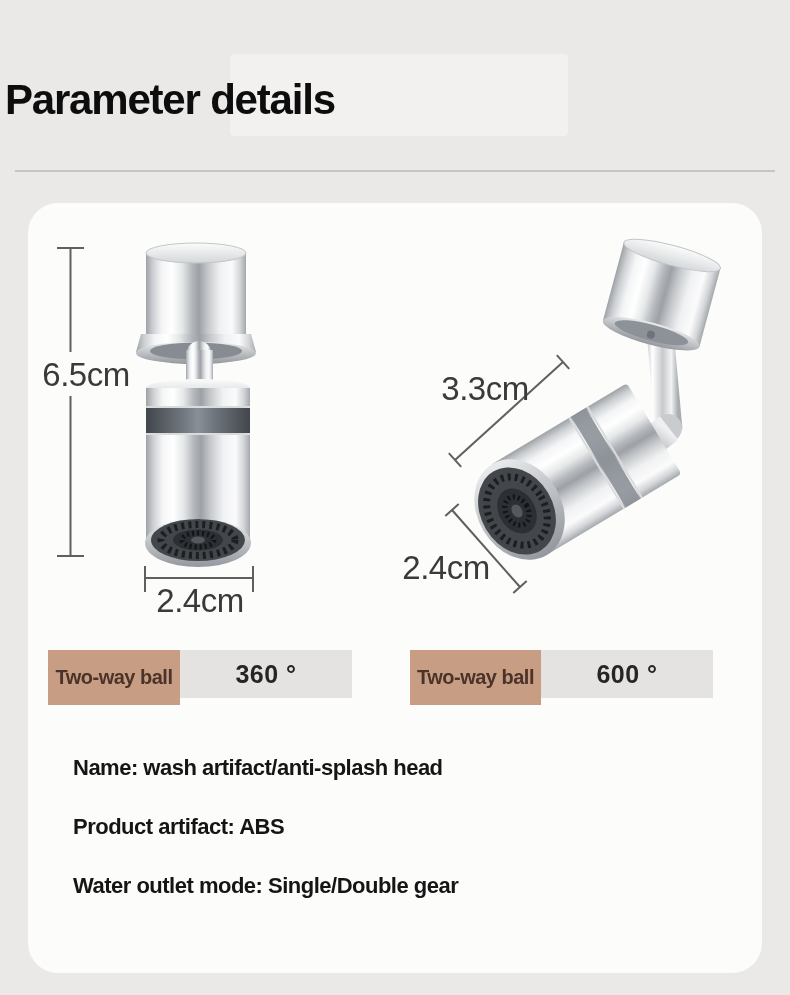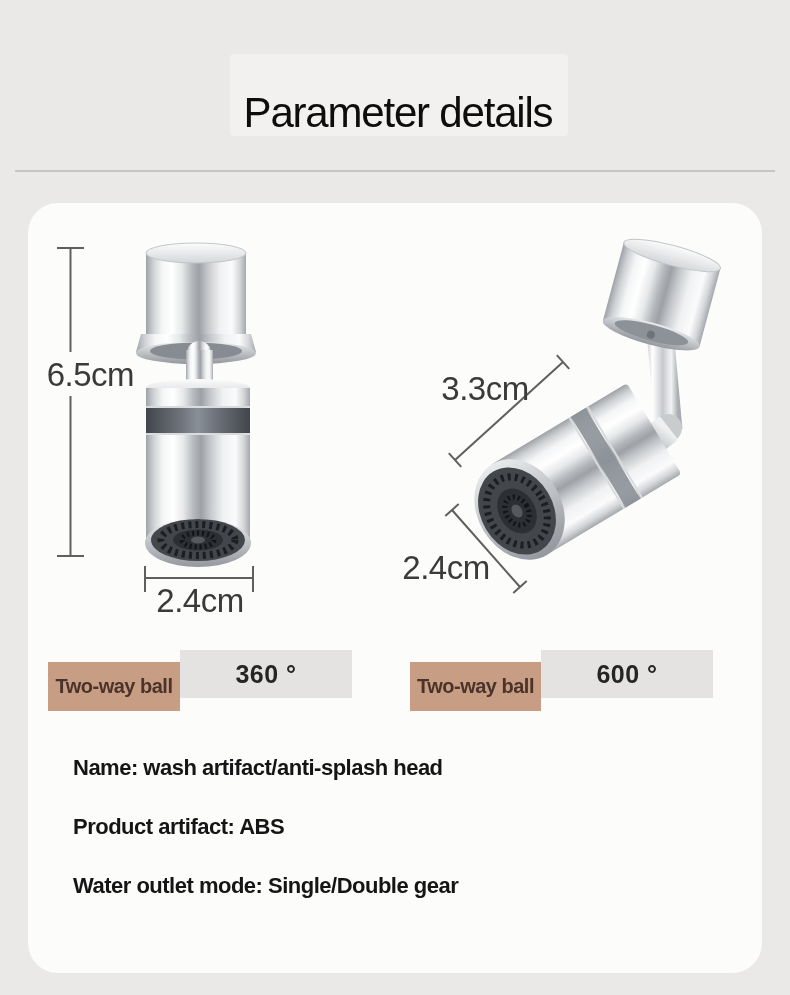--- a/index.html
+++ b/index.html
@@ -10,23 +10,23 @@
     overflow:hidden;
   }
   .page{position:relative;width:790px;height:995px;}
 
   
   .title-block{
     position:absolute;left:230px;top:54px;width:338px;height:82px;
     background:var(--title-block-bg,#f2f1ef);border-radius:4px;
   }
   .page-title{
-    position:absolute;left:0;top:72px;width:760px;margin:18px;
-    text-align:center;
-    font-size:42px;font-weight:400;letter-spacing:-1.2px;
+    position:absolute;left:0;top:72px;width:760px;margin:5px;
+    text-align:left;
+    font-size:42px;font-weight:700;letter-spacing:-1.2px;
     color:var(--title-text,#0d0d0d);line-height:46px;
   }
   .divider{
     position:absolute;left:15px;top:170px;width:760px;height:2px;
     background:var(--divider,#c6c5c4);
   }
 
   
   .card{
     position:absolute;left:28px;top:203px;width:734px;height:770px;
@@ -35,33 +35,33 @@
 
   
   .art{position:absolute;left:0;top:0;width:790px;height:995px;pointer-events:none;}
 
   
   .dim{
     position:absolute;margin:0;text-align:center;
     font-size:33px;font-weight:400;color:var(--dim-text,#3a3a3a);
     line-height:34px;letter-spacing:-0.5px;
   }
-  #dim-65{left:38px;top:358px;width:96px;text-align:right;}
+  #dim-65{left:38px;top:358px;width:96px;}
   #dim-24L{left:148px;top:584px;width:104px;}
   #dim-33{left:435px;top:372px;width:100px;}
   #dim-24R{left:396px;top:551px;width:100px;}
 
   
   .bar{position:absolute;top:650px;height:48px;display:flex;}
   #bar-left{left:48px;}
   #bar-right{left:410px;}
   .bar-tan{
-    width:132px;height:49px;display:flex;align-items:center;justify-content:center;
+    width:132px;height:55px;display:flex;align-items:center;justify-content:center;
     background:var(--tan,#c79e83);color:var(--tan-text,#4b332a);
-    font-size:20px;font-weight:700;letter-spacing:-0.5px;margin-top:12px;
+    font-size:20px;font-weight:700;letter-spacing:-0.5px;
   }
   #bar-right .bar-tan{width:131px;}
   .bar-val{
     width:172px;height:48px;display:flex;align-items:center;justify-content:center;
     background:var(--bar-gray,#e4e3e1);color:var(--bar-text,#252525);
     font-size:25px;font-weight:700;letter-spacing:0.5px;
   }
 
   
   .specs{position:absolute;left:65px;top:734px;width:640px;}

